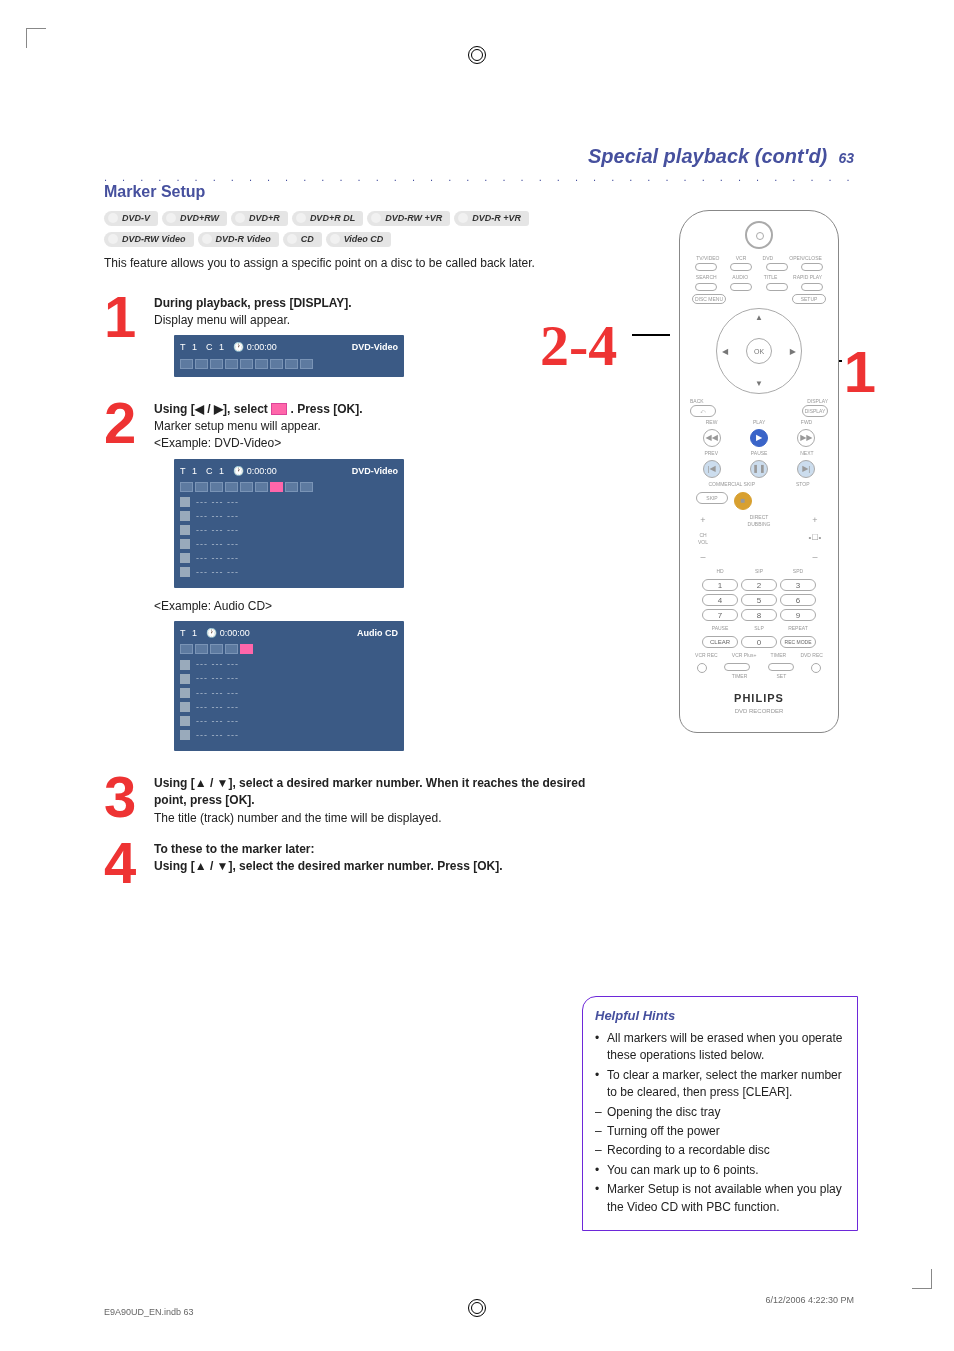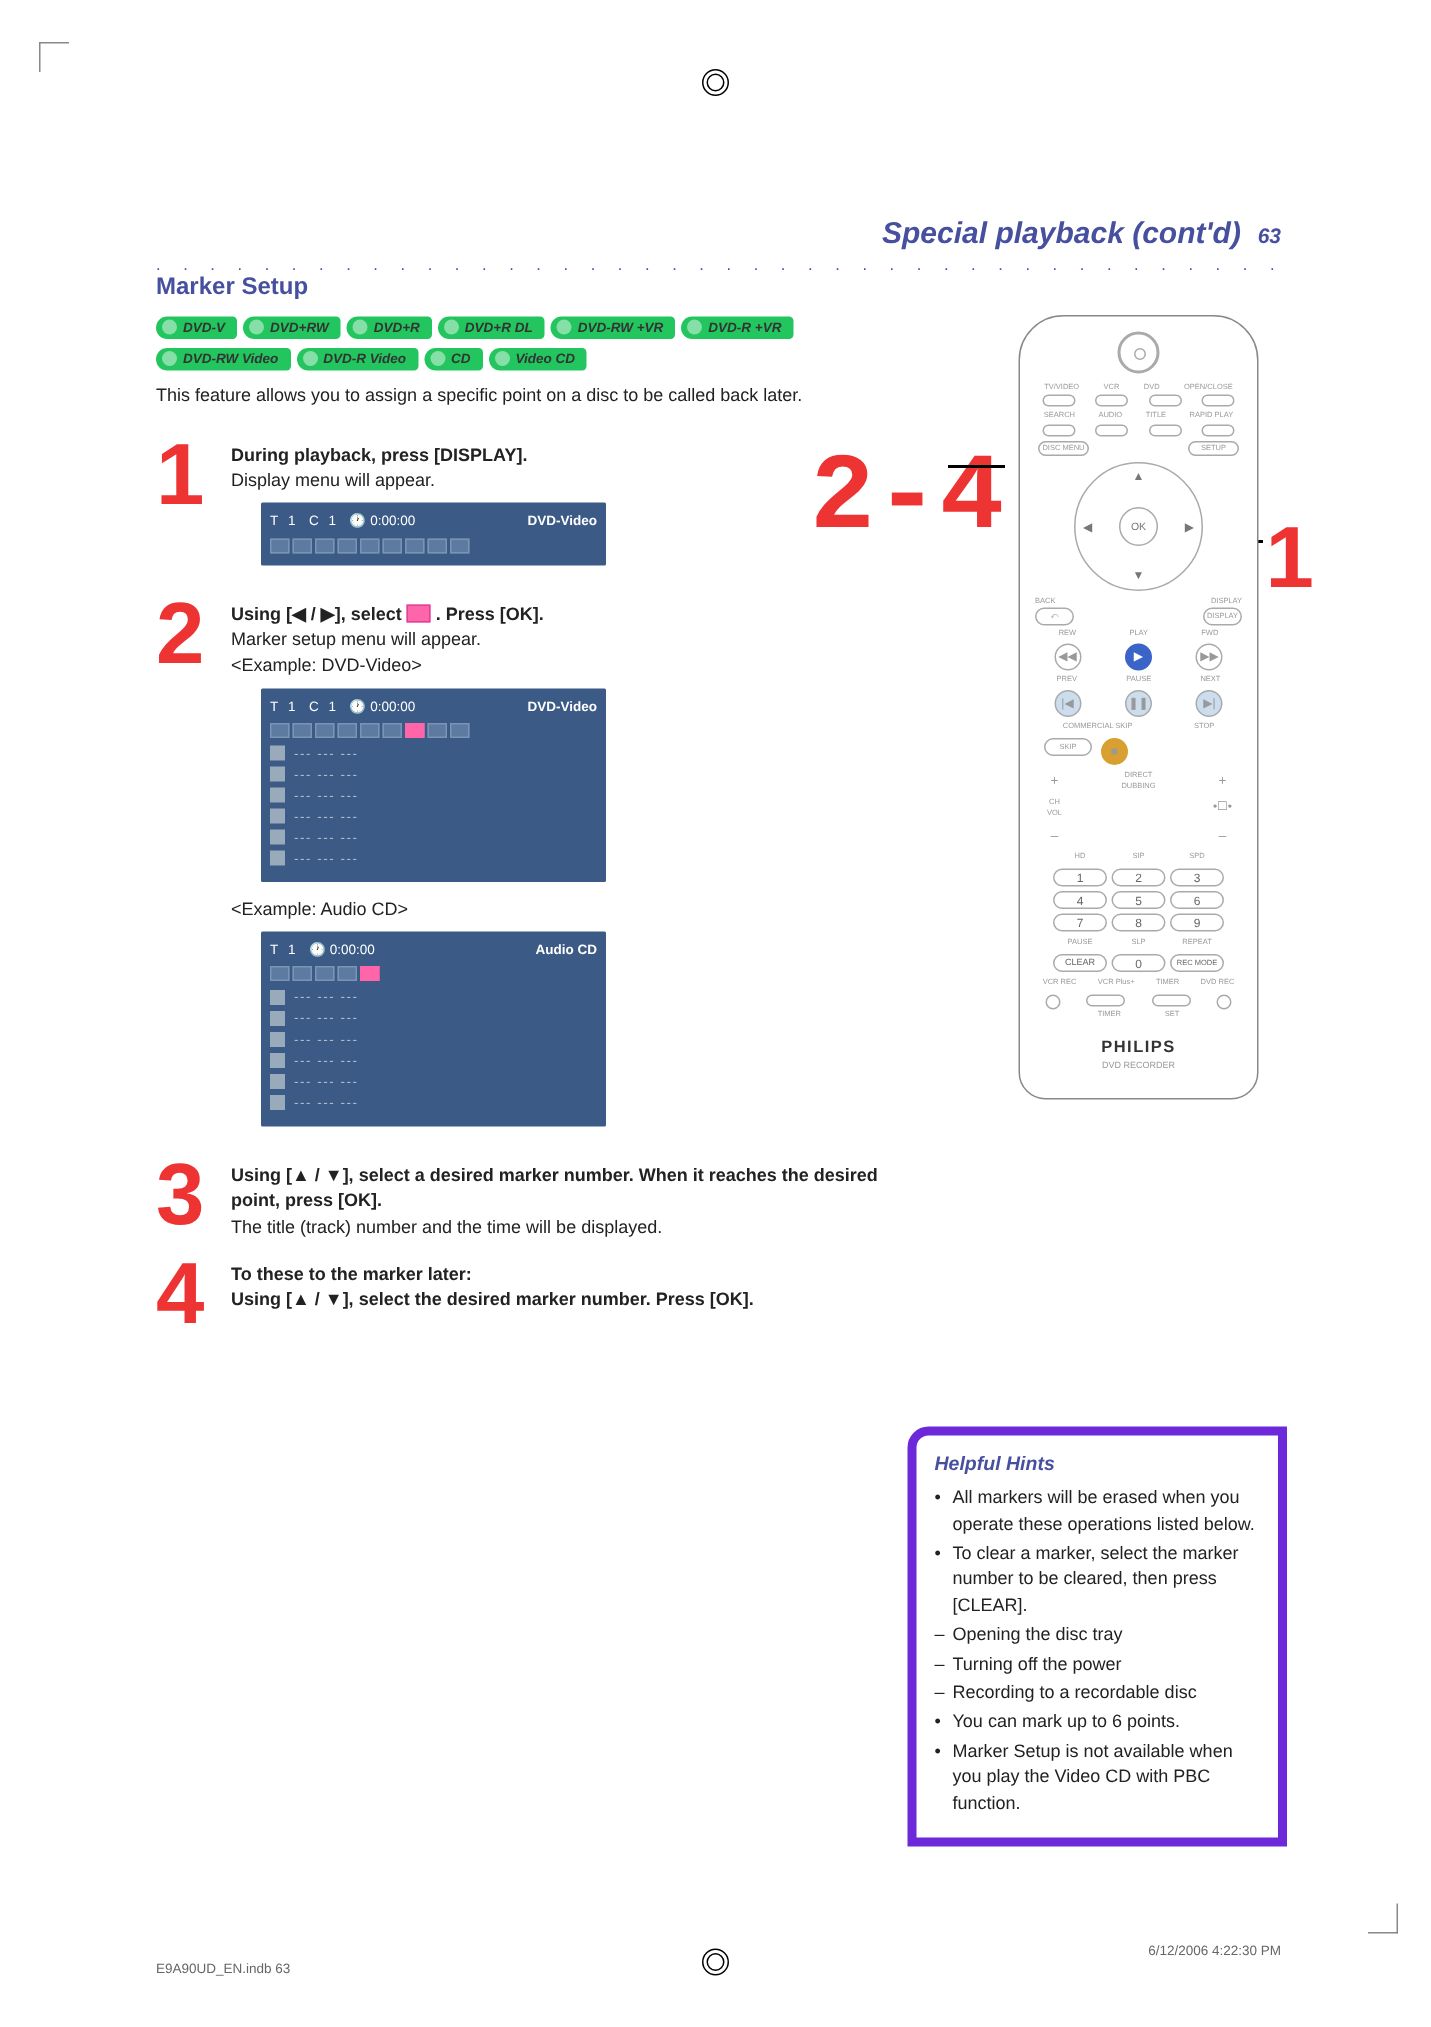--- a/index.html
+++ b/index.html
@@ -25,21 +25,21 @@
     position: absolute; top: 142px; right: 100px;
     font-style: italic; font-weight: bold; color: #46509e; font-size: 20px;
   }
   .page-title .num { font-size: 14px; }
   .dots { position:absolute; top:170px; left:104px; right:100px; color:#46509e; letter-spacing:6px; font-size:11px; overflow:hidden; white-space:nowrap; }
 
   .main-col { position:absolute; top:180px; left:104px; width:500px; }
   h2.section { font-size:16px; color:#46509e; font-weight:bold; margin-bottom:8px; }
 
   .badge-row { display:flex; flex-wrap:wrap; gap:4px; margin-bottom:6px; }
-  .badge { background:#22c55e; border-radius:10px 4px 4px 10px; padding:1px 8px 1px 18px; font-size:9px; font-weight:bold; font-style:italic; color:#333; position:relative; }
+  .badge { background:#e5e5e5; border-radius:10px 4px 4px 10px; padding:1px 8px 1px 18px; font-size:9px; font-weight:bold; font-style:italic; color:#333; position:relative; }
   .badge::before { content:""; position:absolute; left:4px; top:2px; width:10px; height:10px; border-radius:50%; background:rgba(255,255,255,.45);}
 
   .intro { margin:8px 0 18px; }
 
   .step { display:flex; gap:10px; margin-bottom:10px; }
   .bignum { font-size:58px; font-weight:900; color:#e33; line-height:.9; font-family:"Arial Black",Arial; min-width:40px;}
   .step-body { padding-top:4px; }
   .step-body b { font-weight:bold;text-align:right; }
 
   .osd { background:#3b5a85; color:#fff; width:230px; margin:6px 0 10px 0; font-size:9px; padding:4px 6px 8px; border-radius:1px; }
@@ -49,21 +49,21 @@
   .osd .icon-row span { width:13px; height:10px; background:#5d7aa0; border:1px solid #7a94b6; display:inline-block; }
   .osd .icon-row span.hl { background:#f6a; border-color:#f6a; }
   .osd .marker-list { margin-top:4px; }
   .osd .marker-list .row { display:flex; gap:6px; align-items:center; margin:1px 0;}
   .osd .marker-list .row .star { width:10px;height:10px;background:#9ab; }
   .osd .marker-list .row .dash { color:#b0bed0; letter-spacing:1px; }
 
   .mini-icon{display:inline-block;width:16px;height:12px;background:#f6a;vertical-align:middle;border:1px solid #d49;}
 
   
-  .overlay24 { position:absolute; top:280px; left:540px; font-size:72px; font-weight:900; color:#e33; font-family:Liberation Mono, monospace; }
+  .overlay24 { position:absolute; top:304px; left:540px; font-size:58px; font-weight:900; color:#e33; font-family:Liberation Serif, serif; }
   .overlay24 .line { position:absolute; top:30px; left:92px; width:38px; height:2px; background:#000;}
   .overlay1 { position:absolute; top:330px; right:78px; font-size:58px; font-weight:900; color:#e33; font-family:"Arial Black",Arial;}
   .overlay1 .line { position:absolute; top:30px; left:-40px; width:38px; height:2px; background:#000;}
 
   
   .remote-wrap { position:absolute; top:210px; right:100px; width:190px; }
   .remote { width:160px; margin:0 auto; border:1px solid #888; border-radius:30px 30px 18px 18px; padding:10px 8px 16px; background:#fff;}
   .remote .disc { width:28px;height:28px;border:2px solid #aaa;border-radius:50%;margin:0 auto 6px;position:relative;}
   .remote .disc::after{content:"";position:absolute;top:9px;left:9px;width:6px;height:6px;border:1px solid #aaa;border-radius:50%;}
   .remote .lbl-row{display:flex;justify-content:space-around;font-size:5px;color:#999;margin-bottom:1px;}
@@ -89,21 +89,21 @@
   .remote .center-col{font-size:5px;color:#999;text-align:center;}
   .remote .num-grid{display:grid;grid-template-columns:repeat(3,36px);gap:3px;justify-content:center;margin:4px 0;}
   .remote .num{height:12px;border:1px solid #aaa;border-radius:6px;font-size:8px;text-align:center;line-height:11px;color:#666;}
   .remote .sub-row{display:grid;grid-template-columns:repeat(3,36px);gap:3px;justify-content:center;font-size:5px;color:#999;text-align:center;}
   .remote .bot-row{display:flex;justify-content:space-around;margin-top:4px;}
   .remote .dot{width:10px;height:10px;border:1px solid #aaa;border-radius:50%;}
   .remote .brand{text-align:center;font-weight:bold;letter-spacing:1px;font-size:11px;margin-top:10px;color:#333;}
   .remote .sub-brand{text-align:center;font-size:6px;color:#999;margin-top:1px;}
 
   
-  .hints{ position:absolute; right:96px; bottom:120px; width:253px; border:6px solid #6d28d9; border-top-left-radius:14px; padding:10px 12px 12px; }
+  .hints{ position:absolute; right:96px; bottom:120px; width:276px; border:1px solid #6d28d9; border-top-left-radius:14px; padding:10px 12px 12px; }
   .hints h3{ font-style:italic; font-size:13px; color:#46509e; margin-bottom:4px; }
   .hints ul{ list-style:none; padding-left:0; }
   .hints li{ position:relative; padding-left:12px; margin:2px 0; }
   .hints li.bul::before{content:"•"; position:absolute; left:0;}
   .hints li.dash::before{content:"–"; position:absolute; left:0;}
 
   .footer-left{position:absolute;bottom:32px;left:104px;font-size:9px;color:#666;}
   .footer-right{position:absolute;bottom:44px;right:100px;font-size:9px;color:#666;}
 </style>
 </head>

